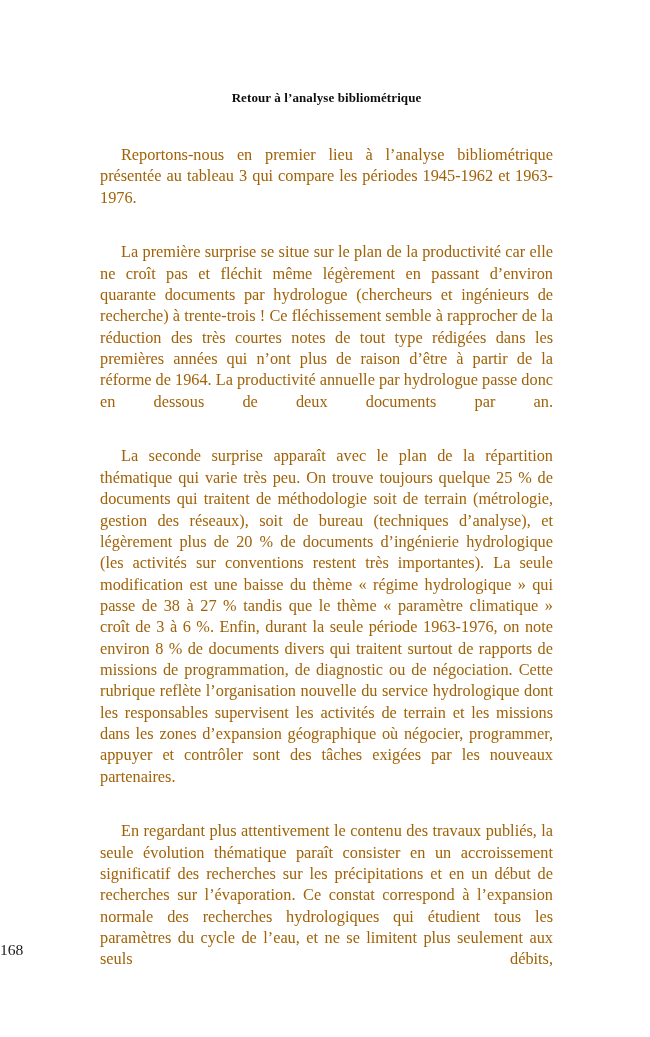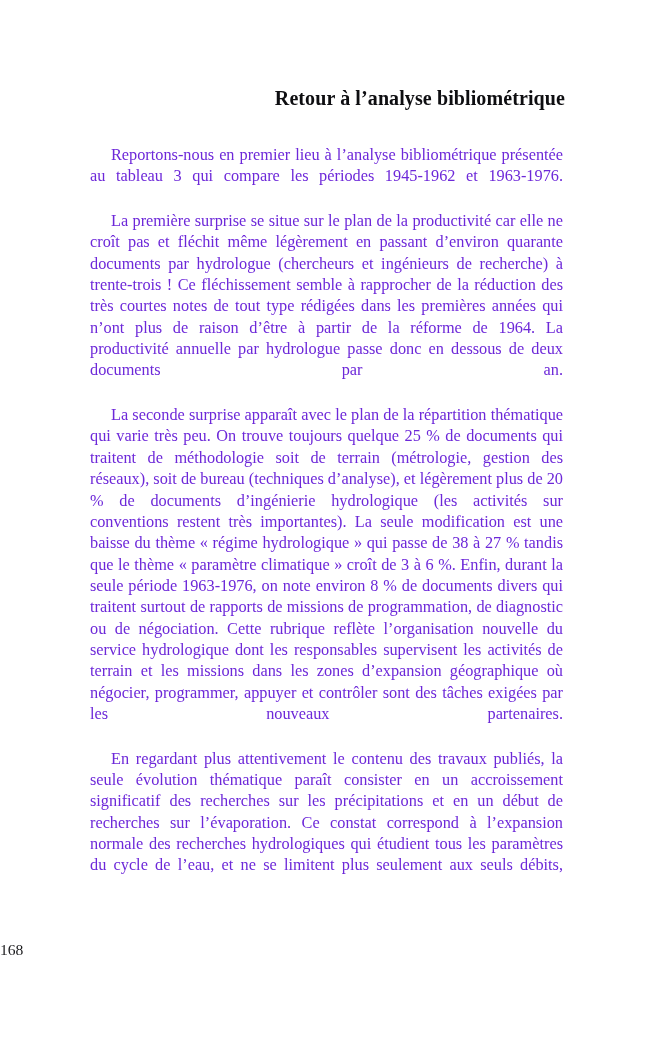--- a/index.html
+++ b/index.html
@@ -17,35 +17,35 @@
     color: #17171a;
   }
   .content {
     position: absolute;
     left: 88px;
     top: 88px;
     width: 477px;
   }
   .heading {
     font-weight: bold;
-    font-size: 20px;
+    font-size: 13px;
     line-height: 20px;
     letter-spacing: 0.1px;
     margin: 0 0 36px 0;
-    text-align: right;
+    text-align: center;
     color: #0e0e11;
   }
   .body-par {
     font-size: 16.3px;
     line-height: 21.35px;
     text-align: justify;
     text-justify: inter-word;
-    margin: 2px;
+    margin: 12px;
     text-indent: 21px;
-    color: #6d28d9;
+    color: #a16207;
     -webkit-font-smoothing: none;
   }
   
   .body-par::after {
     content: "";
     display: inline-block;
     width: 100%;
   }
   .folio {
     position: absolute;

